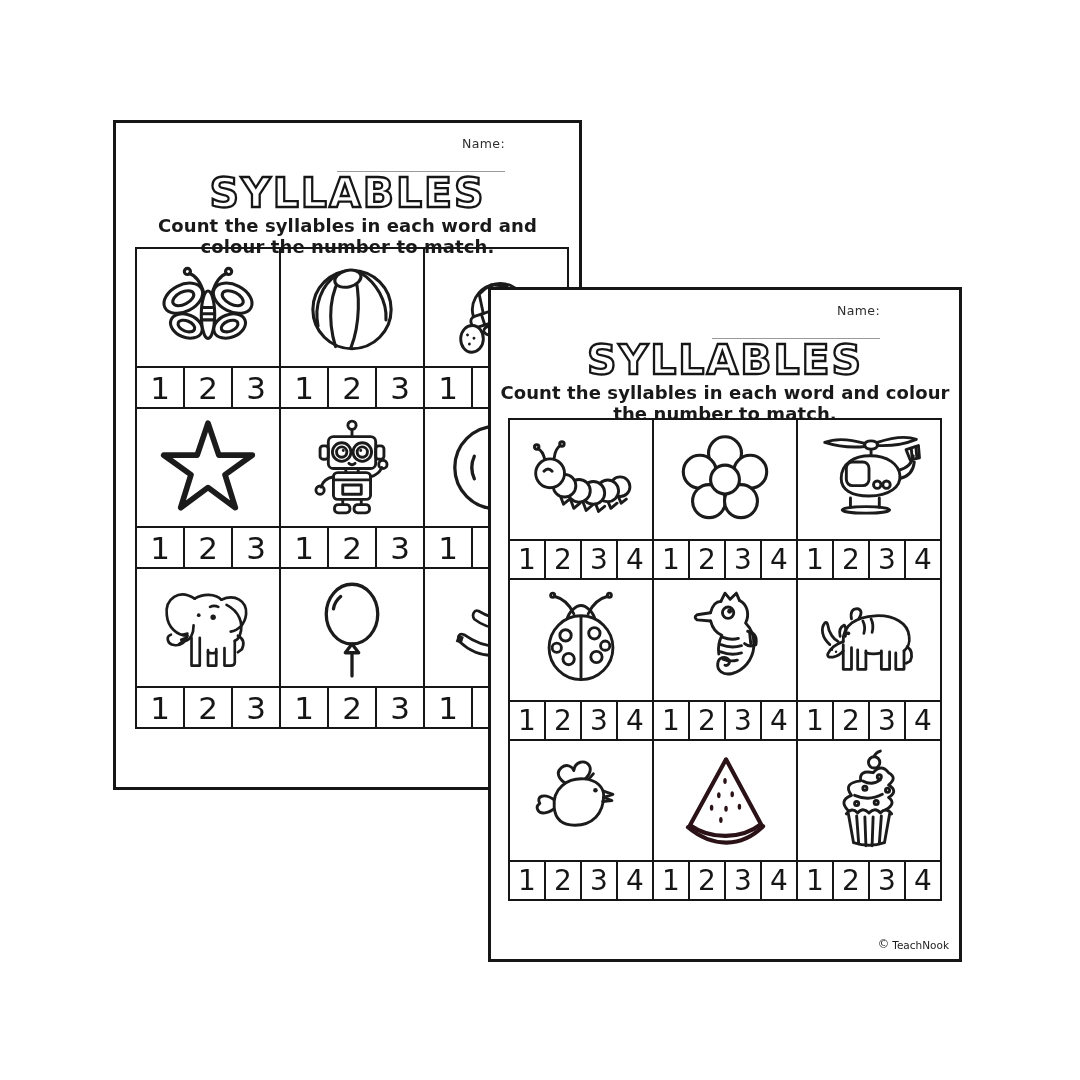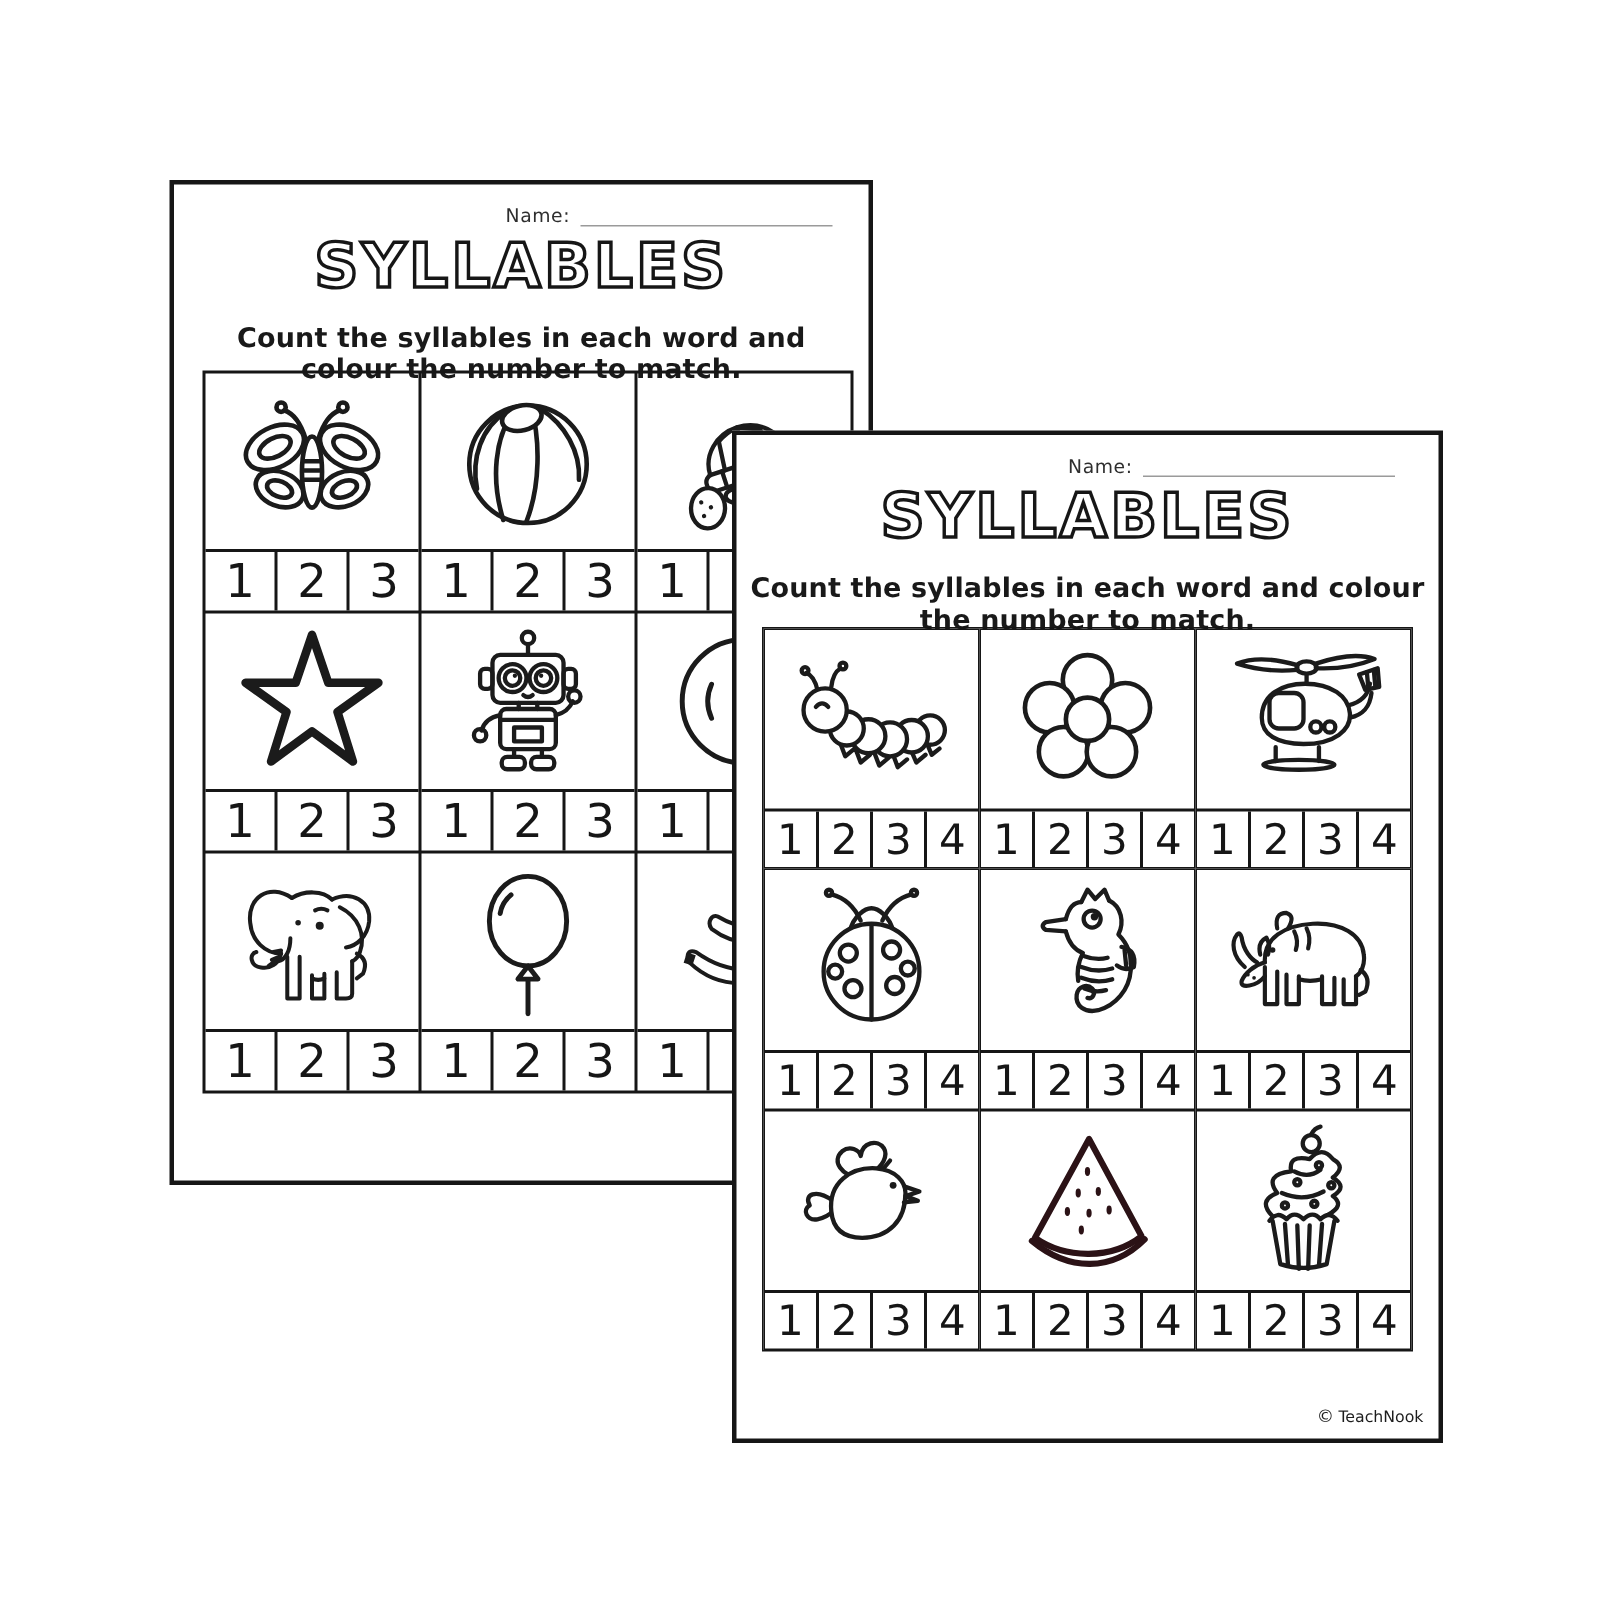--- a/index.html
+++ b/index.html
@@ -6,26 +6,26 @@
   body{
     width:1080px;height:1080px;position:relative;background:#ffffff;
     font-family:"DejaVu Sans",sans-serif;overflow:hidden;
   }
   .page{
     position:absolute;background:#ffffff;border:3px solid #161616;box-sizing:border-box;
   }
   .page.back{left:113px;top:120px;width:469px;height:670px;z-index:1;}
   .page.front{left:488px;top:287px;width:474px;height:675px;z-index:2;}
 
-  .name-row{position:absolute;left:221px;top:13px;display:flex;align-items:flex-end;gap:7px;}
+  .name-row{position:absolute;left:221px;top:13px;display:flex;align-items:flex-end;gap:7px;flex-direction:column;}
   .name-label{font-size:12.5px;color:#2e2e2e;letter-spacing:.4px;}
   .name-line{width:168px;height:13px;border-bottom:1.6px solid #9a9a9a;}
 
   .title{
-    position:absolute;left:0;right:0;top:30px;margin:0;text-align:center;
+    position:absolute;left:0;right:0;top:30px;margin:16px;text-align:center;
     font-size:41px;font-weight:bold;letter-spacing:2px;line-height:1.2;
     color:#ffffff;-webkit-text-stroke:2.3px #161616;
   }
   .instruction{
     position:absolute;left:8px;right:8px;top:92px;margin:0;text-align:center;
     font-size:18px;font-weight:bold;color:#191919;letter-spacing:.1px;
   }
 
   .grid{
     position:absolute;display:grid;grid-template-columns:repeat(3,1fr);

